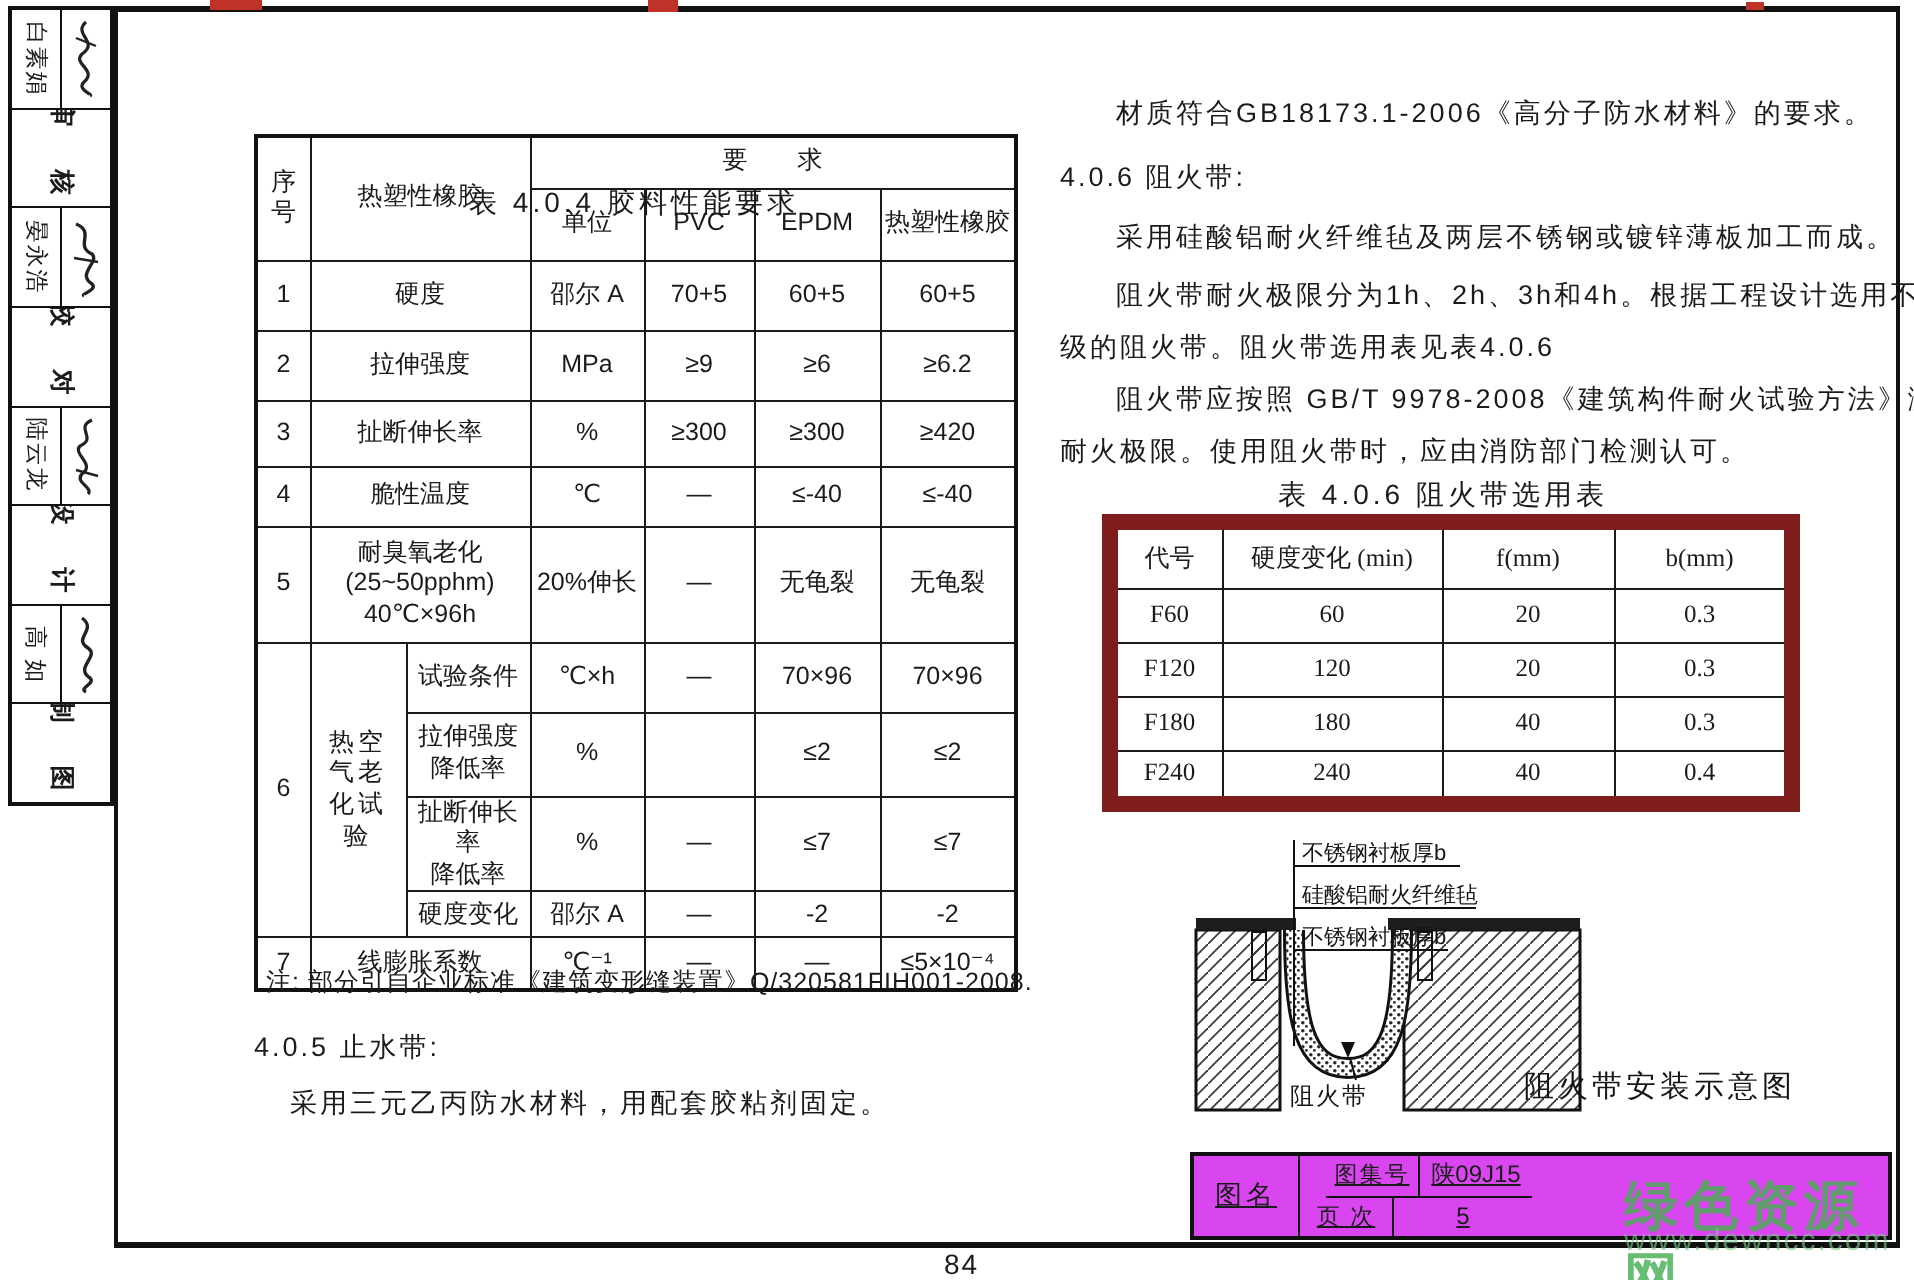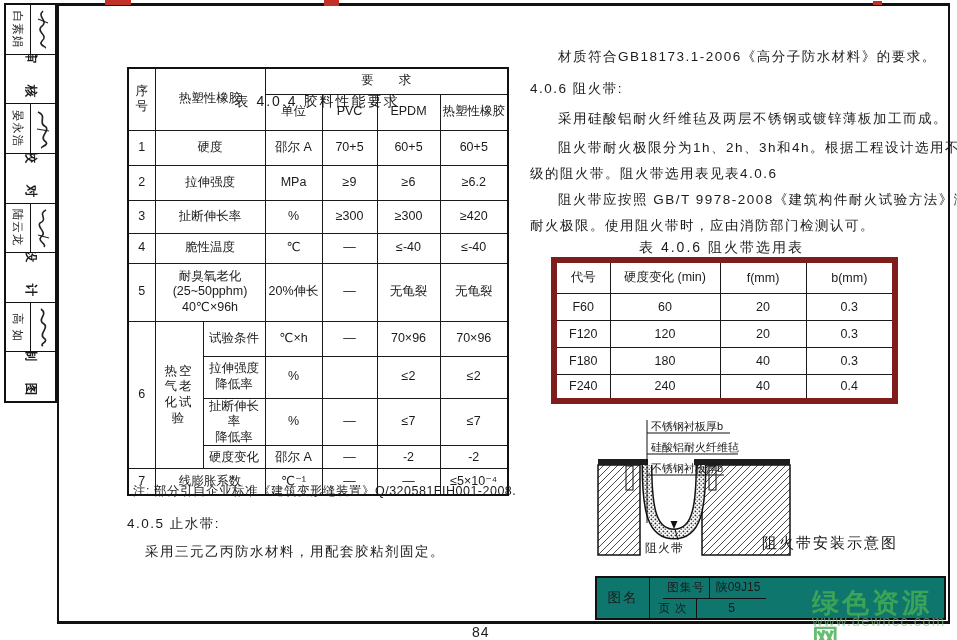--- a/index.html
+++ b/index.html
@@ -20,29 +20,29 @@
   .nbox{width:24px;height:100%;border-right:1px solid #111;display:flex;align-items:center;justify-content:center;}
   .sigbox{flex:1;display:flex;align-items:center;justify-content:center;}
   .vrot{transform:rotate(90deg);white-space:nowrap;font-size:11.5px;letter-spacing:1px;}
   .vrole{transform:rotate(90deg);white-space:nowrap;font-size:12.5px;letter-spacing:9px;font-weight:bold;}
   
   table{border-collapse:collapse;table-layout:fixed;}
   .t404{width:380px;font-size:12.5px;}
   .t404 td,.t404 th{border:1px solid #1a1a1a;text-align:center;vertical-align:middle;
                     padding:0 1px;font-weight:normal;line-height:1.25;}
   .t404{border:2px solid #111;}
-  .t406{width:341px;font-size:12.5px;border:6px solid #7f1d1d;}
+  .t406{width:341px;font-size:12.5px;border:8px solid #7f1d1d;font-family:Liberation Serif, serif;}
   .t406 td,.t406 th{border:1px solid #1a1a1a;text-align:center;vertical-align:middle;
                     padding:0;font-weight:normal;}
   .tcap{font-size:14px;letter-spacing:2px;text-align:center;}
   .bodytext{font-size:13.5px;letter-spacing:1.5px;white-space:nowrap;}
   .groupv{white-space:pre-line;line-height:1.5;letter-spacing:2px;}
   
   .tblock{left:595px;top:576px;width:351px;height:44px;border:2px solid #111;box-sizing:border-box;
-          display:flex;background:#0f766e;}
+          display:flex;background:#d946ef;text-decoration:underline;}
   .tb-name-label{width:52px;border-right:1.5px solid #111;display:flex;align-items:center;justify-content:center;
                  font-size:13.5px;letter-spacing:2px;}
   .tb-name{flex:1;border-right:1.5px solid #111;display:flex;align-items:center;justify-content:center;
            font-size:14.5px;letter-spacing:6px;}
   .tb-right{width:116px;display:flex;flex-direction:column;}
   .tb-row{flex:1;display:flex;}
   .tb-row:first-child{border-bottom:1px solid #111;margin-left:13px;}
   .tb-lab{width:46px;border-right:1px solid #111;display:flex;align-items:center;justify-content:center;
           font-size:11.5px;letter-spacing:1px;}
   .tb-val{flex:1;display:flex;align-items:center;justify-content:center;font-size:12px;}

